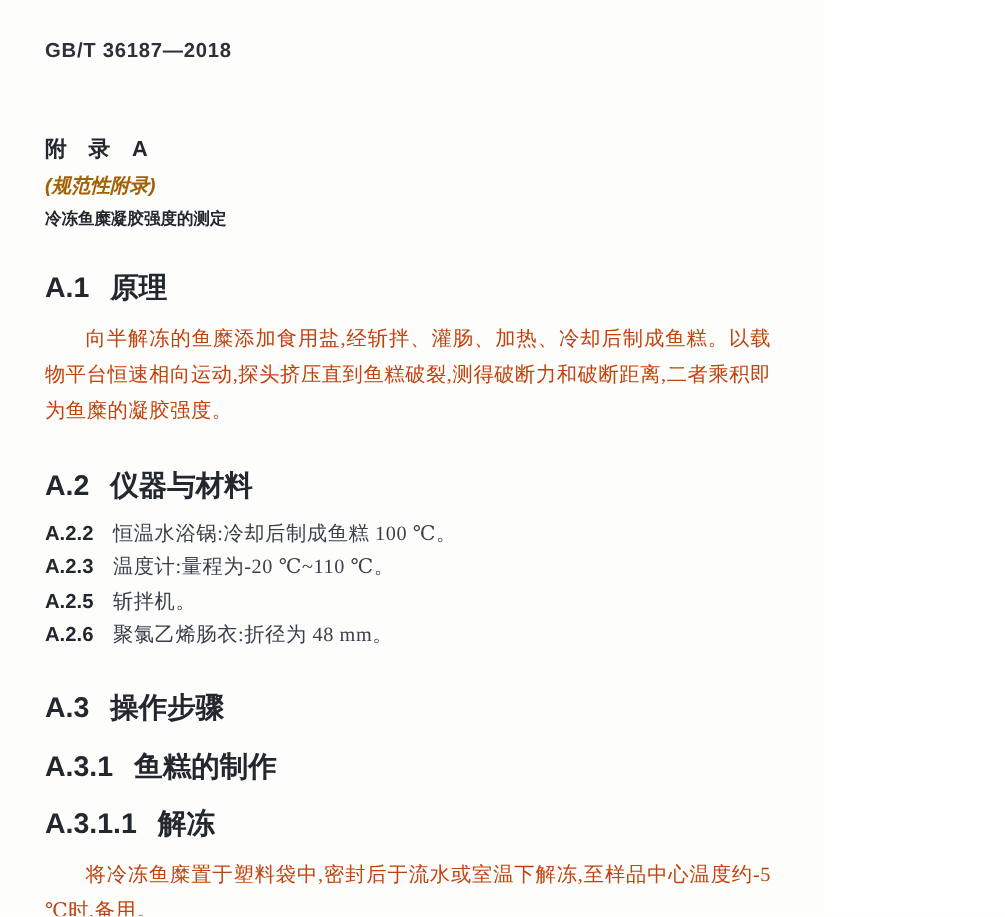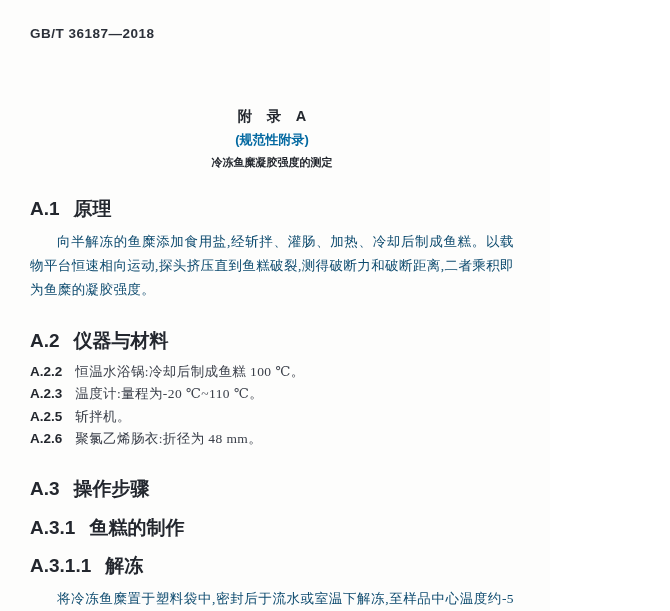--- a/index.html
+++ b/index.html
@@ -17,37 +17,38 @@
     overflow:hidden;
   }
   .doc-header{
     font-family:"Liberation Sans","DejaVu Sans",sans-serif;
     font-weight:bold;
     font-size:13.5px;
     color:#2b3039;
     letter-spacing:0.5px;
   }
   .title-block{
-    margin-top:64px;
-    text-align:center;
+    margin-top:48px;
+    text-align:left;
     line-height:23px;
   }
   .title-main{
     font-family:"Liberation Sans","DejaVu Sans",sans-serif;
     font-weight:bold;
     font-size:14.5px;
     color:#23272e;
     margin:0;
   }
   .title-sub{
     font-family:"Liberation Sans","DejaVu Sans",sans-serif;
     font-weight:bold;
     font-size:13px;
-    color:#0369a1;
+    color:#a16207;
     margin:0;
+    font-style:italic;
   }
   .title-subject{
     font-family:"Liberation Sans","DejaVu Sans",sans-serif;
     font-weight:bold;
     font-size:11px;
     color:#23272e;
     margin:0;
   }
   .sec-heading{
     font-family:"Liberation Sans","DejaVu Sans",sans-serif;
@@ -61,21 +62,21 @@
   .mt-a2{margin-top:30px;}
   .mt-a3{margin-top:30px;}
   .mt-a31{margin-top:22px;}
   .mt-a311{margin-top:21px;}
   .para{
     margin-top:13px;
     line-height:24px;
     text-indent:2em;
     letter-spacing:0.4px;
     text-align:justify;
-    color:#0c4a6e;
+    color:#c2410c;
   }
   .item-list{margin-top:12px;}
   .item{
     line-height:22.3px;
     letter-spacing:0.4px;
     color:#3a3f49;
   }
   .item .num{
     font-family:"Liberation Sans","DejaVu Sans",sans-serif;
     font-weight:bold;

